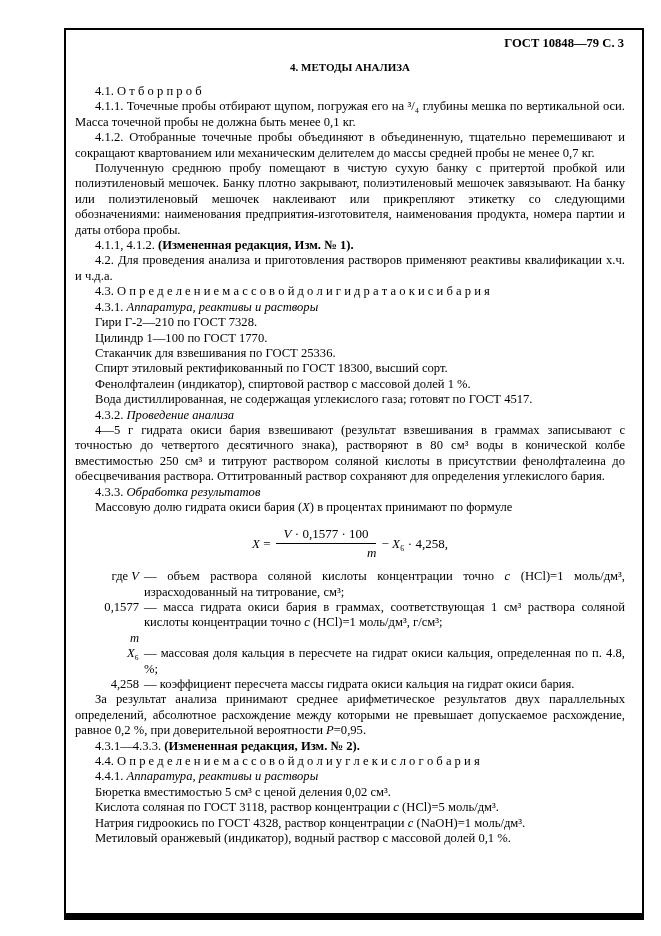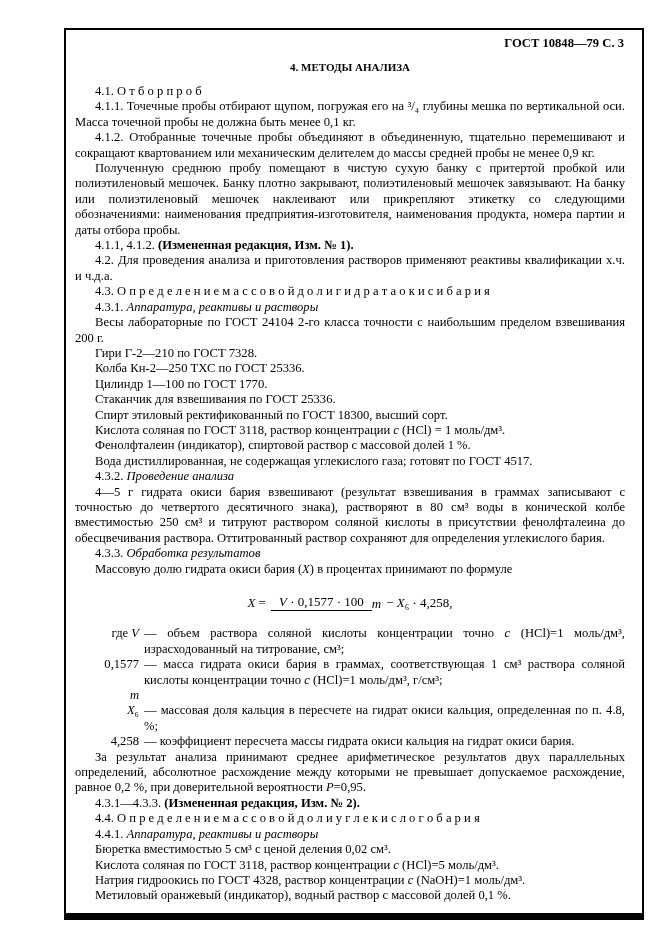--- a/index.html
+++ b/index.html
@@ -19,50 +19,47 @@
     text-align:center;font-weight:bold;font-size:11px;margin:0 0 11px 0;
   }
   .content{font-size:12.6px;line-height:15.4px;text-align:justify;}
   .content p.para{margin:0;text-indent:20px;}
   .b{font-weight:bold;}
   .i{font-style:italic;}
   .formula{
     display:flex;justify-content:center;align-items:center;
     margin:9px 0 7px 0;font-size:13px;text-align:center;
   }
-  .frac{display:inline-flex;flex-direction:row;align-items:flex-end;margin:8px 5px;}
+  .frac{display:inline-flex;flex-direction:column;align-items:flex-end;margin:2px 5px;}
   .frac .num{padding:0 8px 1px 8px;border-bottom:1px solid #000;}
   .frac .den{padding-top:1px;}
   .def-item{display:flex;margin:0;}
   .def-term{flex:0 0 64px;text-align:right;white-space:pre;}
   .def-text{flex:1;padding-left:5px;text-align:justify;}
 </style>
 </head>
 <body>
 
 <div class="page">
   <div class="frame">
     <div class="page-header">ГОСТ 10848—79 С. 3</div>
     <div class="doc-title">4. МЕТОДЫ АНАЛИЗА</div>
     <div class="content" id="content">
         <p class="para"><span>4.1. О т б о р   п р о б</span></p>
         <p class="para"><span>4.1.1. Точечные пробы отбирают щупом, погружая его на ³/₄ глубины мешка по вертикальной оси. Масса точечной пробы не должна быть менее 0,1 кг.</span></p>
-        <p class="para"><span>4.1.2. Отобранные точечные пробы объединяют в объединенную, тщательно перемешивают и сокращают квартованием или механическим делителем до массы средней пробы не менее 0,9 кг.</span></p>
+        <p class="para"><span>4.1.2. Отобранные точечные пробы объединяют в объединенную, тщательно перемешивают и сокращают квартованием или механическим делителем до массы средней пробы не менее 0,7 кг.</span></p>
         <p class="para"><span>Полученную среднюю пробу помещают в чистую сухую банку с притертой пробкой или полиэтиленовый мешочек. Банку плотно закрывают, полиэтиленовый мешочек завязывают. На банку или полиэтиленовый мешочек наклеивают или прикрепляют этикетку со следующими обозначениями: наименования предприятия-изготовителя, наименования продукта, номера партии и даты отбора пробы.</span></p>
         <p class="para"><span>4.1.1, 4.1.2. </span><span class="b">(Измененная редакция, Изм. № 1).</span></p>
         <p class="para"><span>4.2. Для проведения анализа и приготовления растворов применяют реактивы квалификации х.ч. и ч.д.а.</span></p>
         <p class="para"><span>4.3. О п р е д е л е н и е   м а с с о в о й   д о л и   г и д р а т а   о к и с и   б а р и я</span></p>
         <p class="para"><span>4.3.1. </span><span class="i">Аппаратура, реактивы и растворы</span></p>
-        <p class="para"><span>Весы лабораторные по ГОСТ 24104 2-го класса точности с наибольшим пределом взвешивания 200 г.</span></p>
         <p class="para"><span>Гири Г-2—210 по ГОСТ 7328.</span></p>
-        <p class="para"><span>Колба Кн-2—250 ТХС по ГОСТ 25336.</span></p>
         <p class="para"><span>Цилиндр 1—100 по ГОСТ 1770.</span></p>
         <p class="para"><span>Стаканчик для взвешивания по ГОСТ 25336.</span></p>
         <p class="para"><span>Спирт этиловый ректификованный по ГОСТ 18300, высший сорт.</span></p>
-        <p class="para"><span>Кислота соляная по ГОСТ 3118, раствор концентрации </span><span class="i">с</span><span> (HCl) = 1 моль/дм³.</span></p>
         <p class="para"><span>Фенолфталеин (индикатор), спиртовой раствор с массовой долей 1 %.</span></p>
         <p class="para"><span>Вода дистиллированная, не содержащая углекислого газа; готовят по ГОСТ 4517.</span></p>
         <p class="para"><span>4.3.2. </span><span class="i">Проведение анализа</span></p>
         <p class="para"><span>4—5 г гидрата окиси бария взвешивают (результат взвешивания в граммах записывают с точностью до четвертого десятичного знака), растворяют в 80 см³ воды в конической колбе вместимостью 250 см³ и титруют раствором соляной кислоты в присутствии фенолфталеина до обесцвечивания раствора. Оттитрованный раствор сохраняют для определения углекислого бария.</span></p>
         <p class="para"><span>4.3.3. </span><span class="i">Обработка результатов</span></p>
         <p class="para"><span>Массовую долю гидрата окиси бария (</span><span class="i">X</span><span>) в процентах принимают по формуле</span></p>
         <div class="formula">
           <span><span class="i">X</span><span> = </span></span>
           <span class="frac">
             <span class="num"><span class="i">V</span><span> · 0,1577 · 100</span></span>

